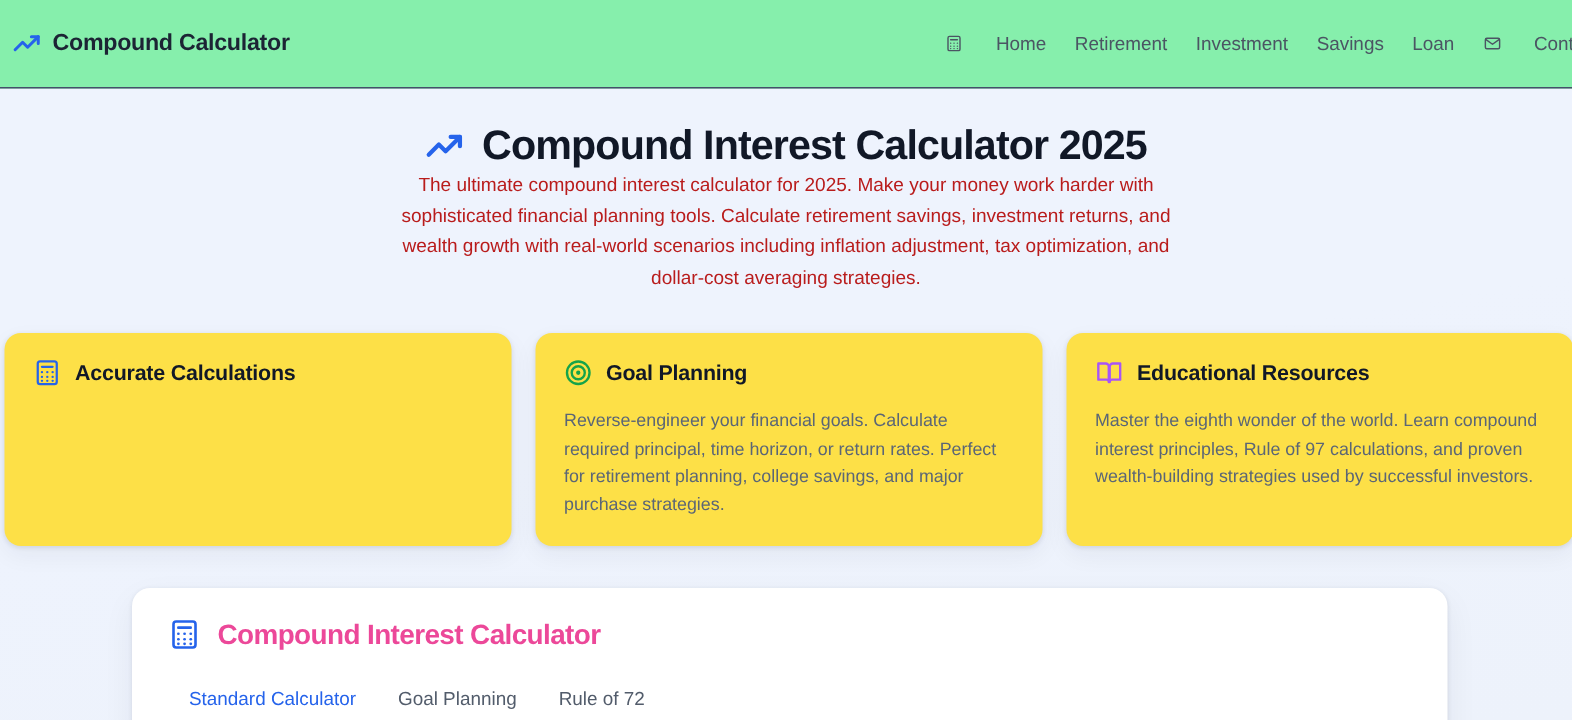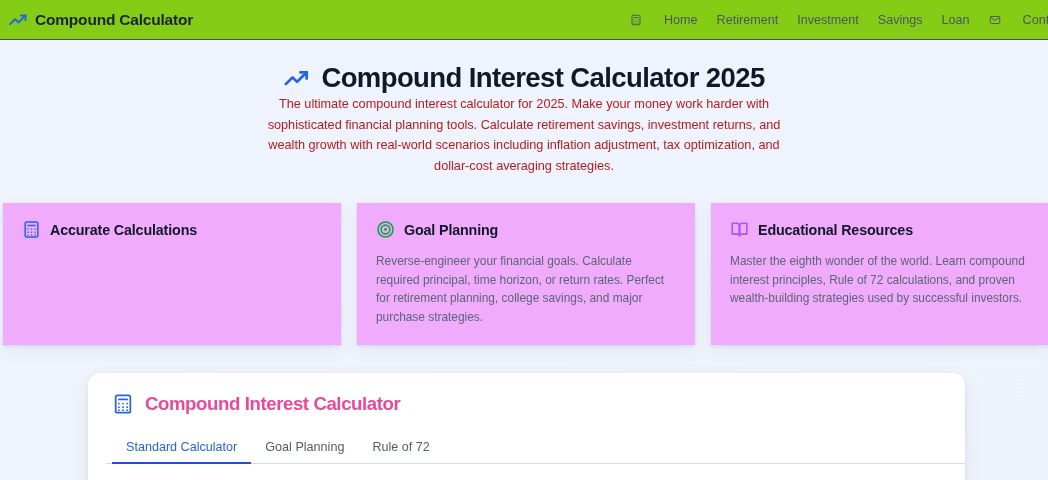--- a/index.html
+++ b/index.html
@@ -12,22 +12,22 @@
 
   body {
     font-family: "Liberation Sans", sans-serif;
     background: linear-gradient(170deg, #eef3fd 0%, #eef3fd 55%, #edf2fb 100%);
     color: #1f2937;
     -webkit-font-smoothing: antialiased;
   }
 
   
   .header {
-    height: 40px;
-    background: #84cc16;
+    height: 59px;
+    background: #86efac;
     border-bottom: 1px solid #44506a;
     display: flex;
     align-items: center;
     justify-content: space-between;
     padding: 0 0 0 8px;
     position: relative;
     z-index: 5;
   }
 
   .brand {
@@ -117,22 +117,22 @@
     margin-top: 27px;
     display: flex;
     gap: 16px;
     padding: 0 0 0 0;
     margin-left: 0;
     width: 1048px;
     transform: translateX(0);
   }
 
   .card {
-    background: #f0abfc;
-    border-radius: 0;
+    background: #fde047;
+    border-radius: 11px;
     box-shadow: 0 1px 3px rgba(30,41,59,0.10), 0 6px 16px rgba(30,41,59,0.055);
     padding: 17px 19px 19px;
     flex: 0 0 338px;
     min-height: 128px;
   }
 
   .card:first-child { margin-left: 3px; }
 
   .card-head {
     display: flex;
@@ -334,21 +334,21 @@
   </div>
 
   <div class="card">
     <div class="card-head">
       <svg class="card-ico" viewBox="0 0 24 24" fill="none" stroke="#a855f7" stroke-width="2" stroke-linecap="round" stroke-linejoin="round">
         <path d="M2.8 4.2h6.2a2.6 2.6 0 0 1 2.6 2.6v13a2 2 0 0 0-2-2H2.8z"></path>
         <path d="M21.2 4.2H15a2.6 2.6 0 0 0-2.6 2.6v13a2 2 0 0 1 2-2h6.8z"></path>
       </svg>
       <span class="card-title">Educational Resources</span>
     </div>
-    <p class="card-body">Master the eighth wonder of the world. Learn compound interest principles, Rule of 72 calculations, and proven wealth-building strategies used by successful investors.</p>
+    <p class="card-body">Master the eighth wonder of the world. Learn compound interest principles, Rule of 97 calculations, and proven wealth-building strategies used by successful investors.</p>
   </div>
 
 </div>
 
 <div class="panel-wrap">
   <div class="panel">
 
     <div class="panel-head">
       <svg class="panel-ico" viewBox="0 0 24 24" fill="none" stroke="#2563eb" stroke-width="1.9" stroke-linecap="round" stroke-linejoin="round">
         <rect x="4" y="2.5" width="16" height="19" rx="2"></rect>

